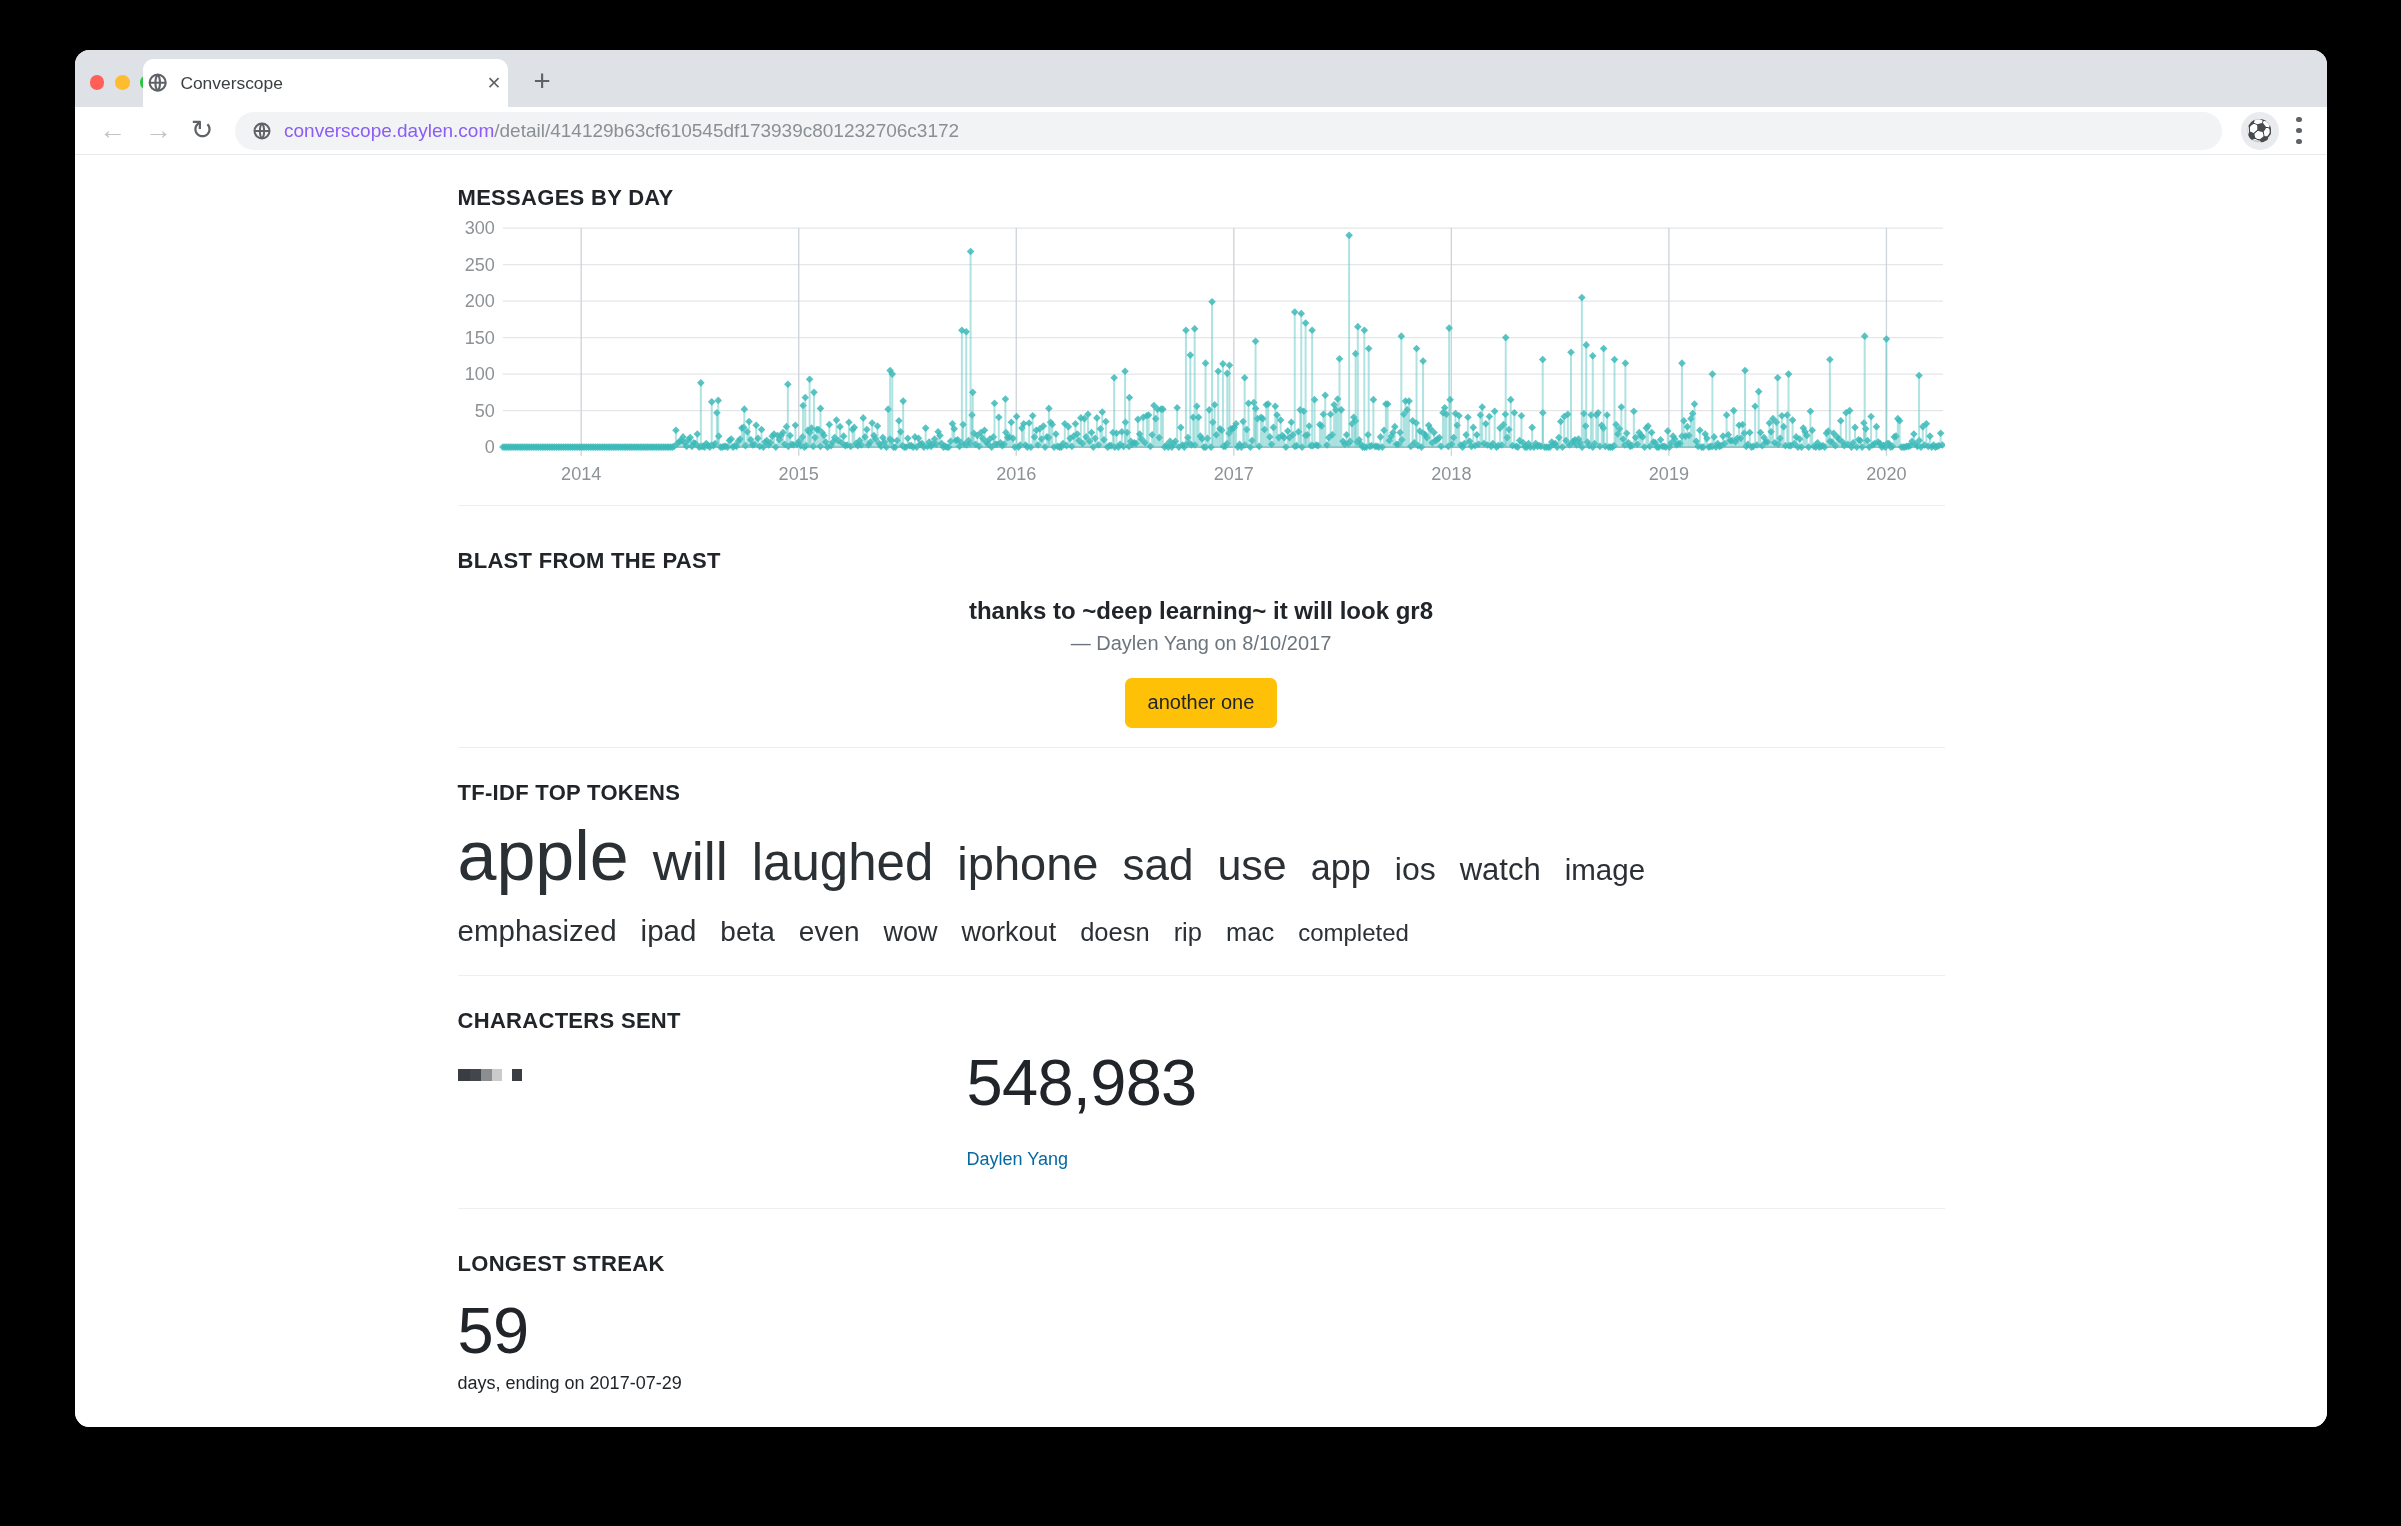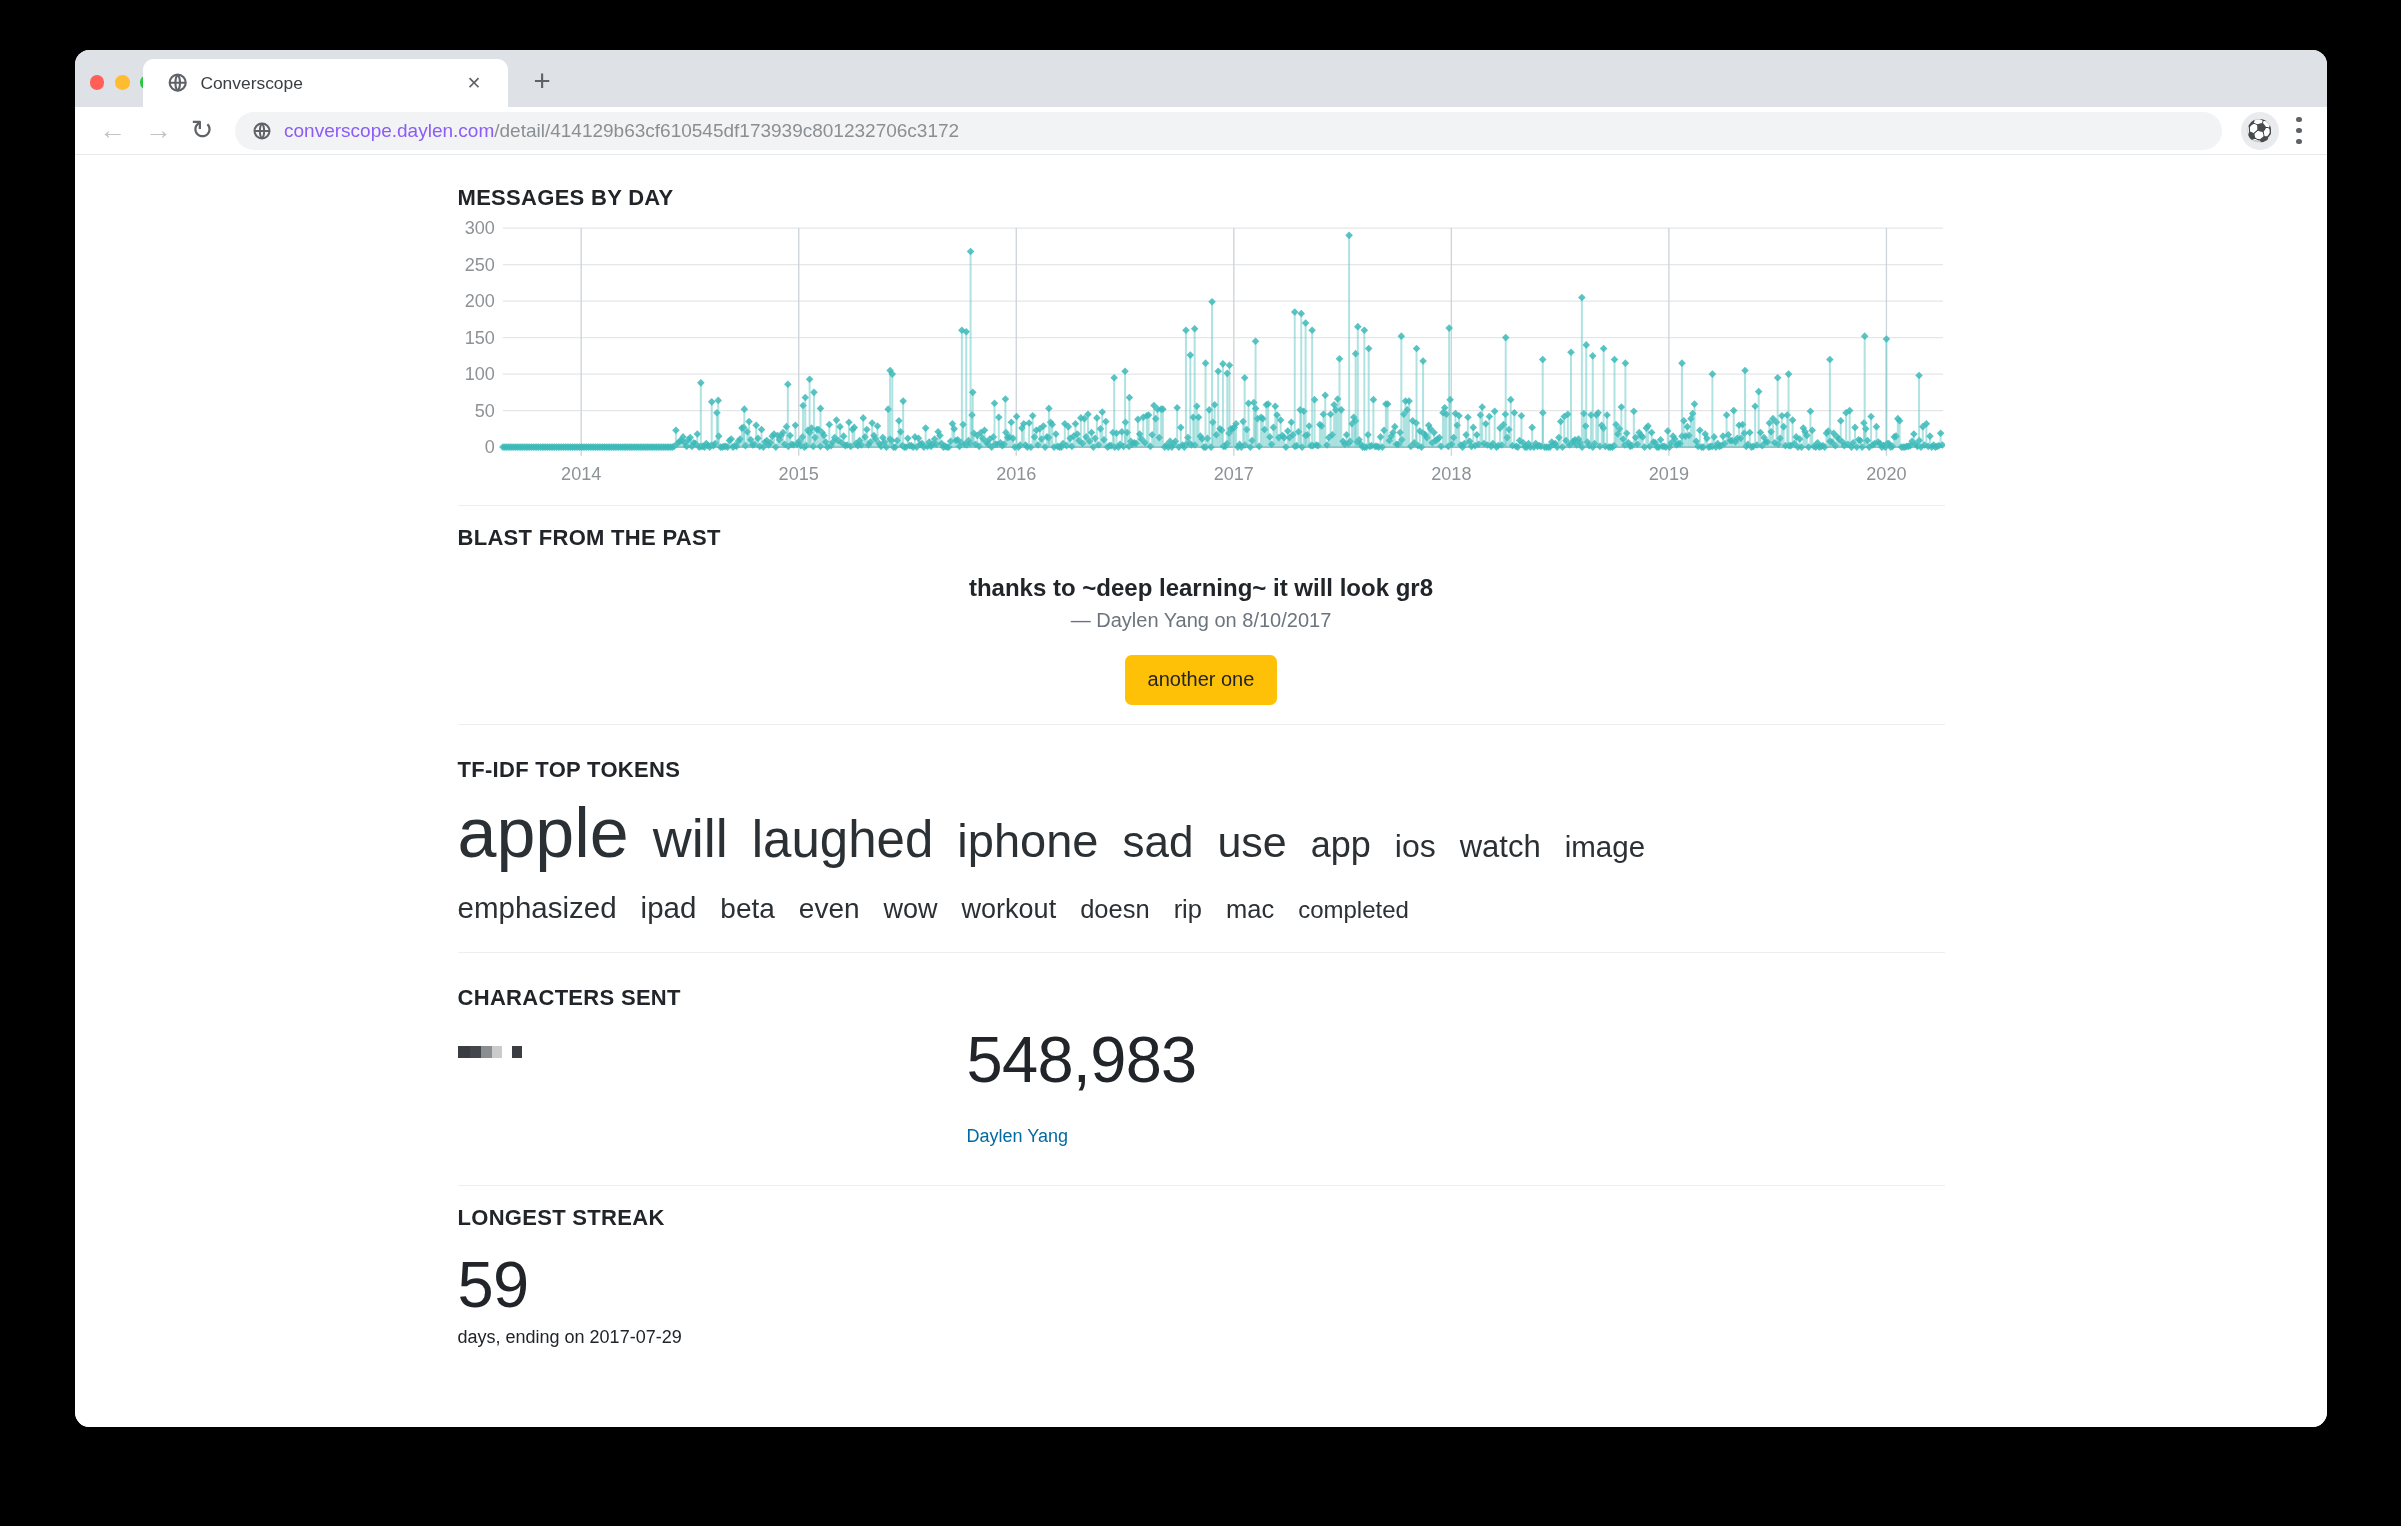--- a/index.html
+++ b/index.html
@@ -7,21 +7,21 @@
   body { position:relative; overflow:hidden; }
 
   .window { position:absolute; left:75px; top:50px; width:2252px; height:1377px;
             border-radius:14.7px; overflow:hidden; background:#fff; }
 
   
   .tabstrip { position:relative; height:57px; background:#dee1e6; }
   .traffic { position:absolute; left:14.7px; top:25px; display:flex; gap:10.7px; }
   .traffic span { width:14.7px; height:14.7px; border-radius:50%; display:block; }
   .tab { position:absolute; left:68px; bottom:0; width:365px; height:48px; background:#fff;
-         border-radius:10.7px 10.7px 0 0; display:flex; align-items:center; padding:0 24px; }
+         border-radius:10.7px 10.7px 0 0; display:flex; align-items:center; padding:0 4px; }
   .favicon svg { width:21.4px; height:21.4px; display:block; }
   .tabtitle { font-size:17.4px; color:#3c4043; margin-left:12px; flex:1; white-space:nowrap; overflow:hidden; }
   .tabclose { font-size:17.4px; color:#5f6368; padding:0 2.7px; cursor:default; }
   .newtab { position:absolute; left:448px; bottom:6.7px; font-size:29.5px; color:#5f6368; width:38px; height:38px;
             display:flex; align-items:center; justify-content:center; }
 
   
   .toolbar { height:48px; background:#fff; display:flex; align-items:center; padding:0 14.7px;
              border-bottom:1.3px solid #e7e9ec; }
   .nav { font-size:27px; line-height:1; padding:0 9.4px; }
@@ -58,21 +58,21 @@
 
   .cols { display:flex; margin-top:13.4px; }
   .col { width:509px; }
   .bignum { font-size:65px; font-weight:400; letter-spacing:-0.7px; line-height:1.1; }
   .whoname { font-size:18px; margin-top:30px; color:#0369a1; }
   .blocks { display:flex; align-items:center; margin-top:20px; height:16px; }
   .blocks i { display:block; height:12px; }
 
   .caption { font-size:18px; margin-top:6.7px; color:#212529; }
 
-  .mt44{margin-top:19px;} .mt48{margin-top:32px;} .mt26{margin-top:17.4px;}
+  .mt44{margin-top:42px;} .mt48{margin-top:32px;} .mt26{margin-top:17.4px;}
   .mt28{margin-top:19px;} .mt40{margin-top:27px;} .mt56{margin-top:38px;}
 </style>
 </head>
 <body>
 
 <div class="window">
 
   <div class="tabstrip">
     <div class="traffic">
       <span style="background:#ff5f57"></span>

